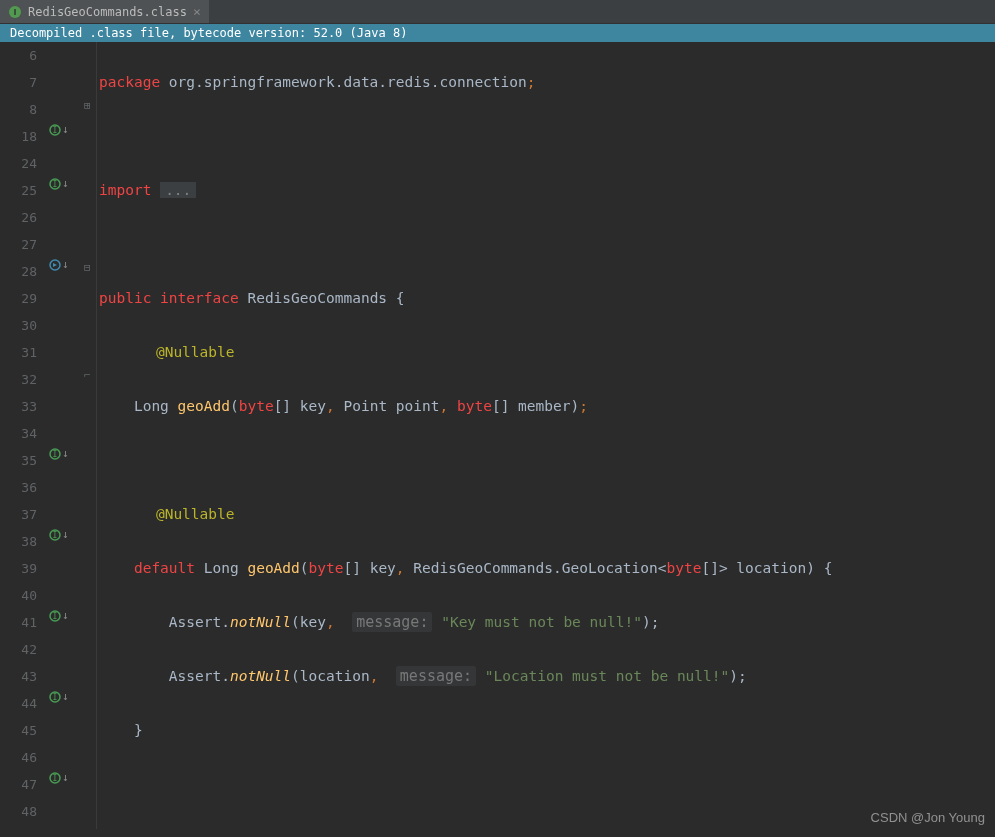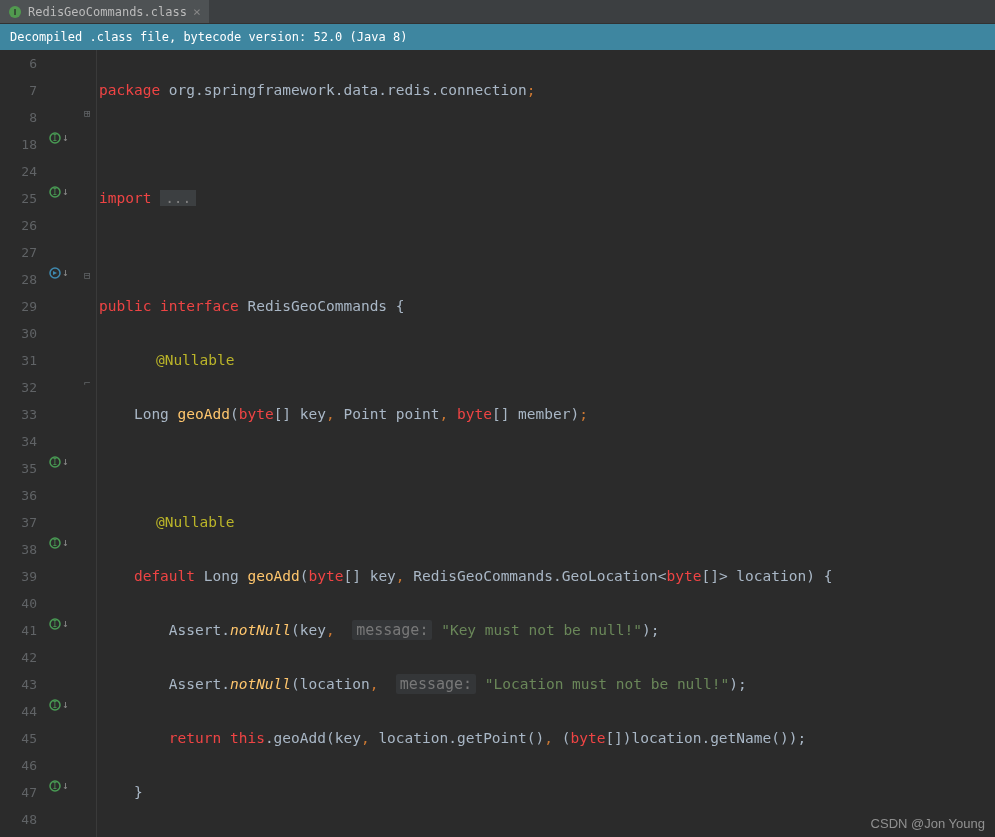--- a/index.html
+++ b/index.html
@@ -40,21 +40,21 @@
   .tab-close {
     color: #888;
     font-size: 13px;
     cursor: pointer;
   }
   .banner {
     background: #3e86a0;
     color: #fff;
     font-size: 12px;
     padding: 5px 10px;
-    height: 26px;
+    height: 18px;
     display: flex;
     align-items: center;
   }
   .editor {
     display: flex;
     background: #2b2b2b;
     height: calc(100% - 50px);
   }
   .gutter {
     width: 45px;
@@ -106,21 +106,21 @@
   .str { color: #6a8759; }
   .ann { color: #bbb529; margin-left: 22px; }
   .method { color: #ffc66d; }
   .italic-method { color: #ffc66d; font-style: italic; }
   .param-hint { color: #787878; background: #343638; padding: 1px 4px; font-size: 15px; border-radius: 2px; }
   .pkg { color: #a9b7c6; }
   .op { color: #cc7832; }
   .folded { background: #3c3f41; color: #808080; padding: 0 5px; }
   .watermark {
     position: absolute;
-    bottom: 6px;
+    bottom: 12px;
     right: 10px;
     color: #bbb;
     font-size: 13px;
     opacity: 0.7;
     font-family: Arial, sans-serif;
     margin-top: 29px;
   }
   .gutter-line { height: 27px; }
 </style>
 </head>
@@ -244,21 +244,20 @@
 <span class="codeline"><span class="kw">import</span> <span class="folded">...</span></span>
 <span class="codeline"></span>
 <span class="codeline"><span class="kw">public </span><span class="kw">interface</span> <span>RedisGeoCommands</span><span> {</span></span>
 <span class="codeline">    <span class="ann">@Nullable</span></span>
 <span class="codeline">    <span>Long </span><span class="method">geoAdd</span><span>(</span><span class="kw">byte</span><span>[] key</span><span class="op">, </span><span>Point point</span><span class="op">, </span><span class="kw">byte</span><span>[] member)</span><span class="op">;</span></span>
 <span class="codeline"></span>
 <span class="codeline">    <span class="ann">@Nullable</span></span>
 <span class="codeline">    <span class="kw">default</span><span> Long </span><span class="method">geoAdd</span><span>(</span><span class="kw">byte</span><span>[] key</span><span class="op">, </span><span>RedisGeoCommands.GeoLocation&lt;</span><span class="kw">byte</span><span>[]&gt; location) {</span></span>
 <span class="codeline">        <span>Assert.</span><span class="italic-method">notNull</span><span>(key</span><span class="op">, </span> <span class="param-hint">message:</span><span class="str"> "Key must not be null!"</span><span>);</span></span>
 <span class="codeline">        <span>Assert.</span><span class="italic-method">notNull</span><span>(location</span><span class="op">, </span> <span class="param-hint">message:</span><span class="str"> "Location must not be null!"</span><span>);</span></span>
-<span class="codeline">        <span class="kw">return </span><span class="kw">this</span><span>.geoAdd(key</span><span class="op">, </span><span>location.getPoint()</span><span class="op">, </span><span>(</span><span class="kw">byte</span><span>[])location.getName());</span></span>
 <span class="codeline">    <span>}</span></span>
 <span class="codeline"></span>
 
 
 
 
 
 
 
 

